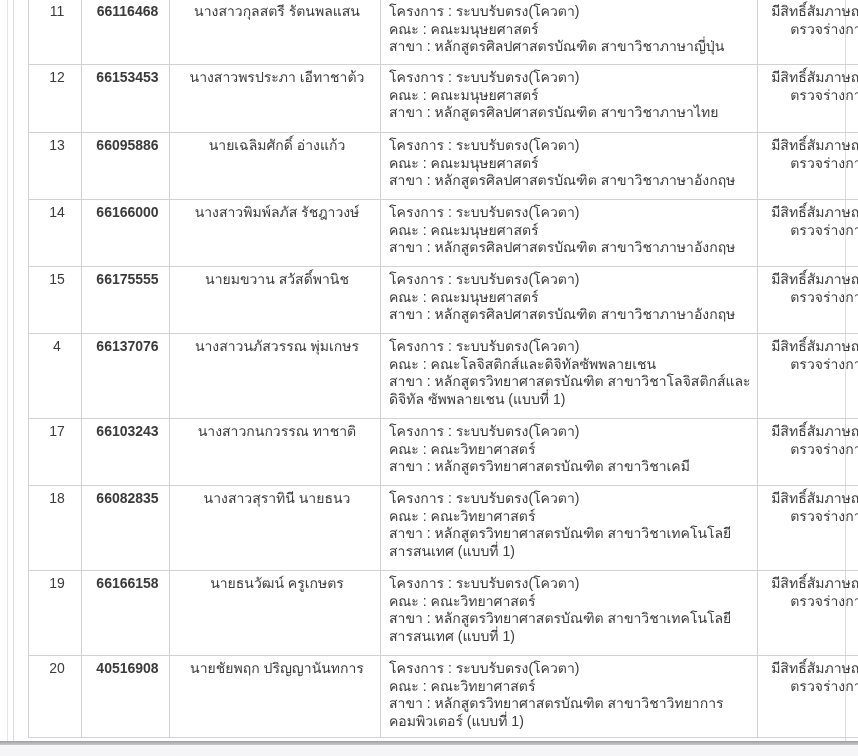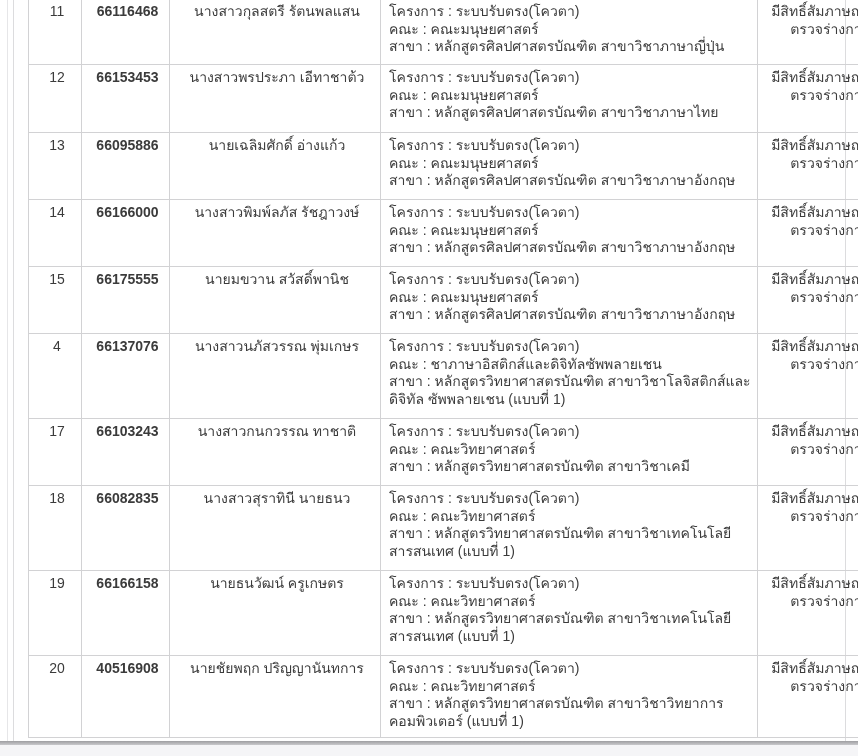--- a/index.html
+++ b/index.html
@@ -146,21 +146,21 @@
             <div>มีสิทธิ์สัมภาษณ์และ</div>
             <div>ตรวจร่างกาย</div>
           </td>
         </tr>
         <tr style="height: 85px;">
           <td class="no">4</td>
           <td class="id">66137076</td>
           <td class="name">นางสาวนภัสวรรณ พุ่มเกษร</td>
           <td class="program">
             <div>โครงการ : ระบบรับตรง(โควตา)</div>
-            <div>คณะ : ชาภาษาอิสติกส์และดิจิทัลซัพพลายเชน</div>
+            <div>คณะ : คณะโลจิสติกส์และดิจิทัลซัพพลายเชน</div>
             <div>สาขา : หลักสูตรวิทยาศาสตรบัณฑิต สาขาวิชาโลจิสติกส์และดิจิทัล ซัพพลายเชน (แบบที่ 1)</div>
           </td>
           <td class="status">
             <div>มีสิทธิ์สัมภาษณ์และ</div>
             <div>ตรวจร่างกาย</div>
           </td>
         </tr>
         <tr style="height: 67px;">
           <td class="no">17</td>
           <td class="id">66103243</td>

